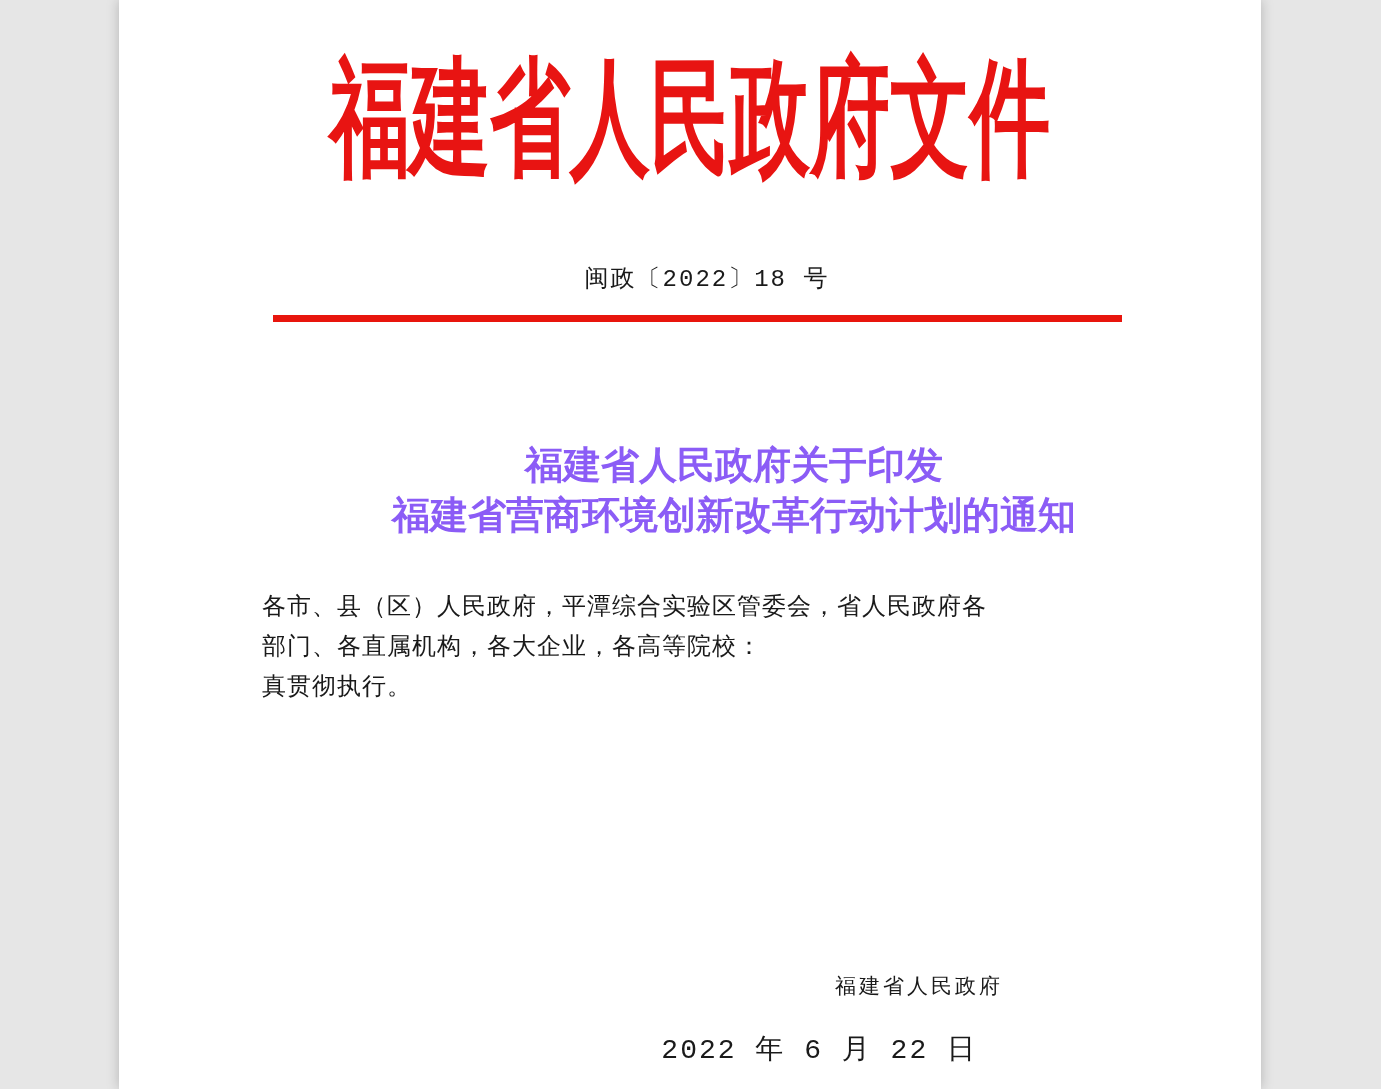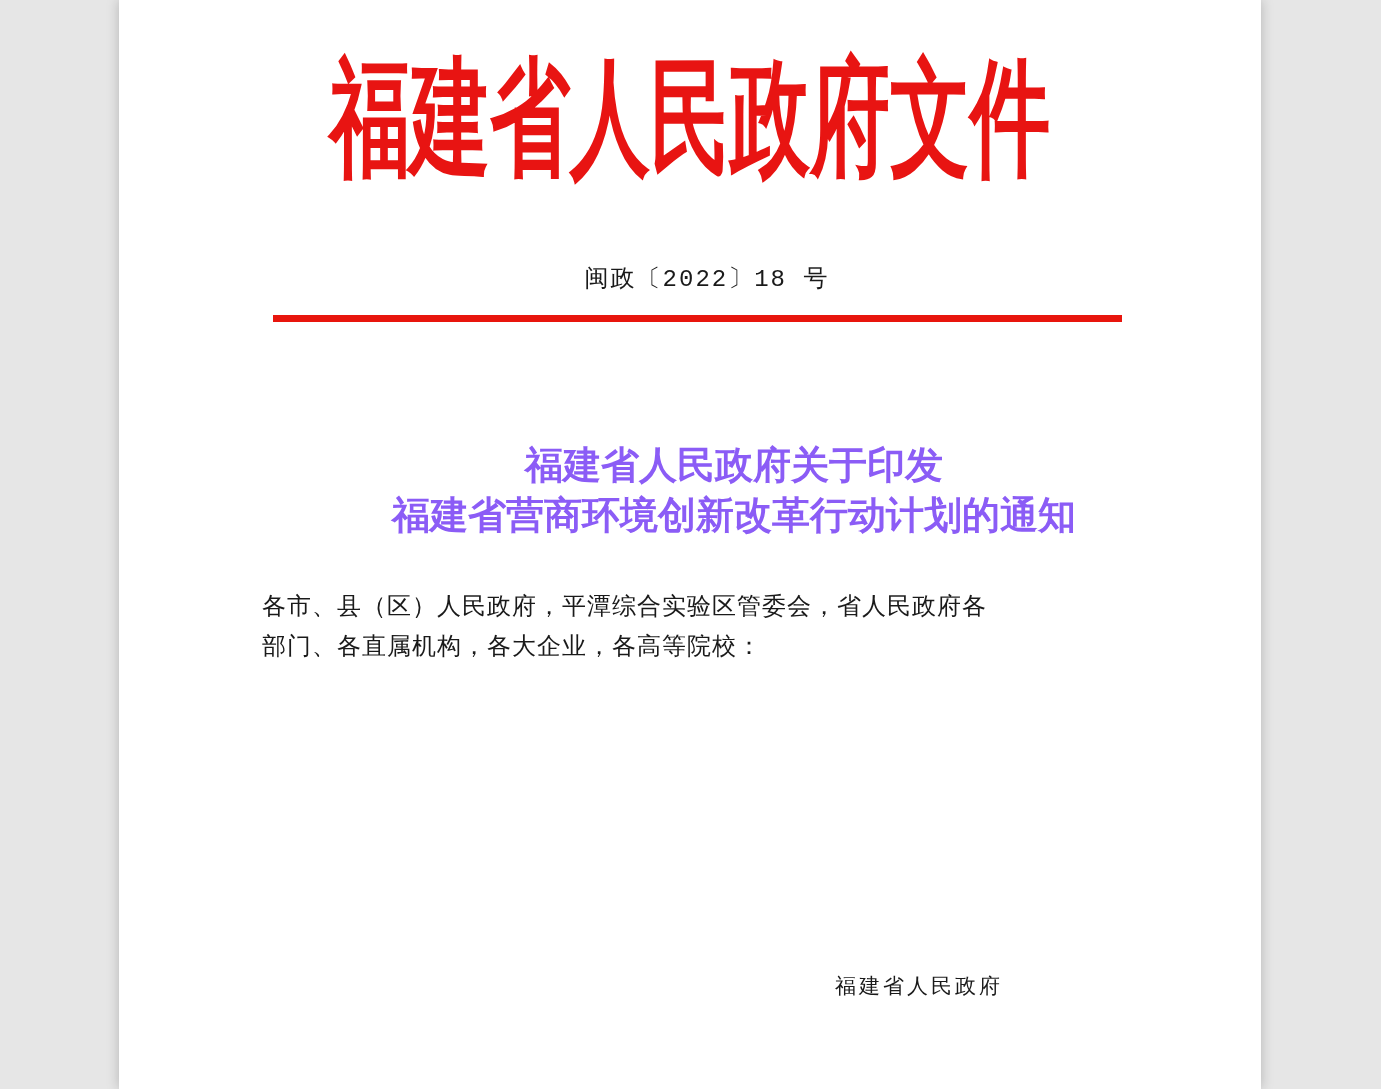--- a/index.html
+++ b/index.html
@@ -125,19 +125,21 @@
     <div class="red-rule"></div>
 
     <div class="doc-title">
       <div>福建省人民政府关于印发</div>
       <div>福建省营商环境创新改革行动计划的通知</div>
     </div>
 
     <div class="doc-body">
       <div class="line">各市、县（区）人民政府，平潭综合实验区管委会，省人民政府各</div>
       <div class="line">部门、各直属机构，各大企业，各高等院校：</div>
+      <div class="line">真贯彻执行。</div>
     </div>
 
     <div class="signature">福建省人民政府</div>
 
+    <div class="date">2022 年 6 月 22 日</div>
 
   </div>
 </div>
 
 </body></html>

